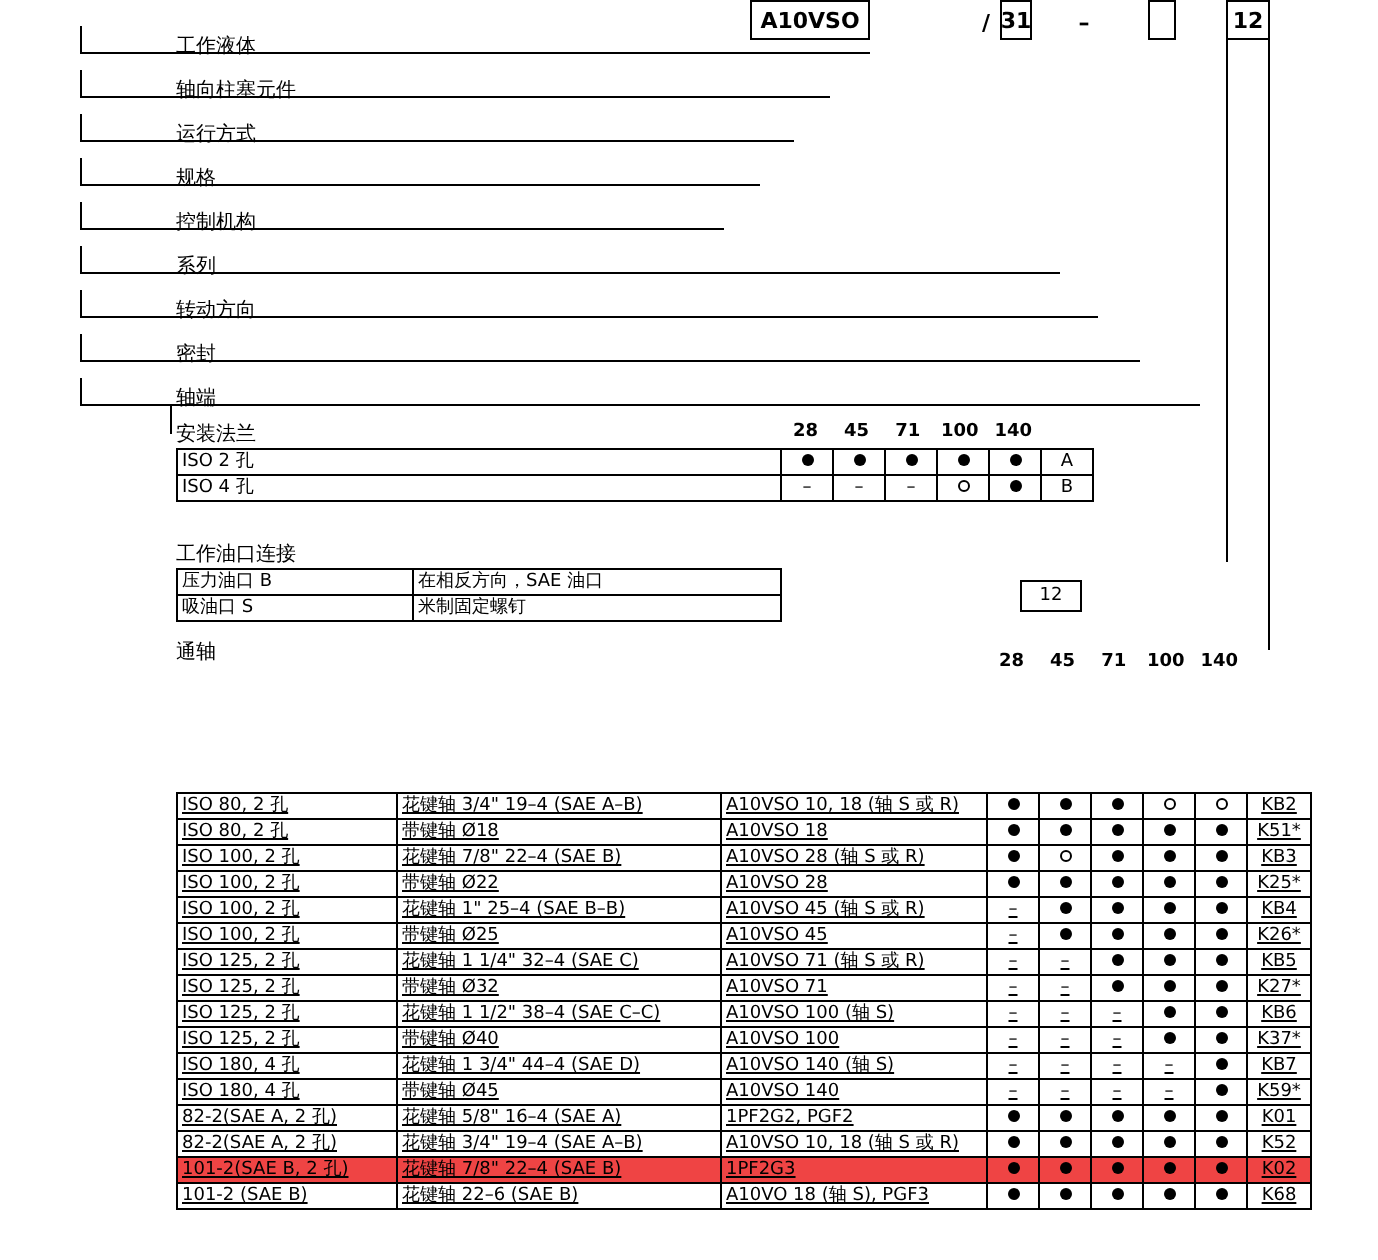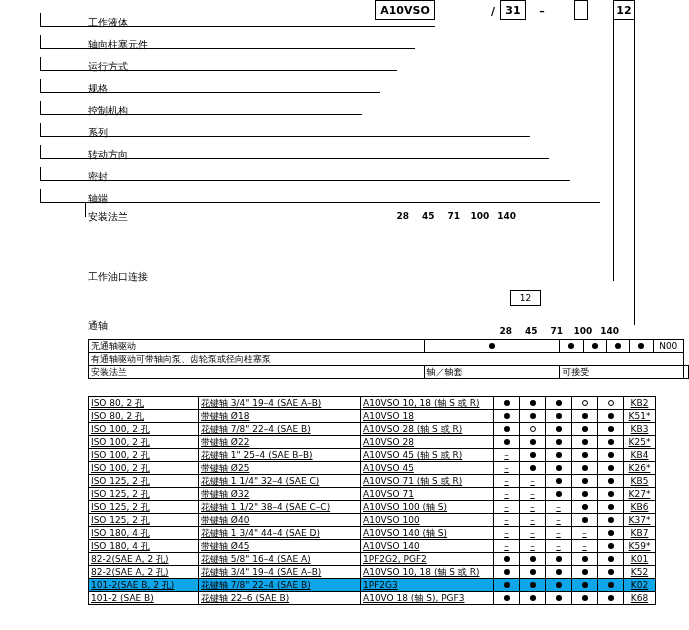--- a/index.html
+++ b/index.html
@@ -111,31 +111,31 @@
   }
   .dash { font-weight: normal; }
 
   
   .sect-title {
     position: absolute;
     font-size: 10px;
     white-space: nowrap;
   }
 
-  .shade { background: #0ea5e9; }
+  .shade { background: #ef4444; }
 </style>
 </head>
 <body>
 
 <div id="sheet">
 
   <div class="code-row">
     <div class="code-cell" style="left:0px; width:60px;">A10VSO</div>
     <div class="code-sep" style="left:113px; width:10px;">/</div>
-    <div class="code-cell" style="left:125px; width:26px;">31</div>
+    <div class="code-cell" style="left:125px; width:16px;">31</div>
     <div class="code-sep" style="left:160px; width:14px;">–</div>
     <div class="code-cell" style="left:199px; width:14px;"></div>
     <div class="code-cell" style="left:238px; width:22px;">12</div>
   </div>
 
   <div class="lead-line" style="left:40px; top:13px; width:395px; height:14px;"></div>
   <div class="lead-line" style="left:40px; top:35px; width:375px; height:14px;"></div>
   <div class="lead-line" style="left:40px; top:57px; width:357px; height:14px;"></div>
   <div class="lead-line" style="left:40px; top:79px; width:340px; height:14px;"></div>
   <div class="lead-line" style="left:40px; top:101px; width:322px; height:14px;"></div>
@@ -167,23 +167,61 @@
         <td class="hdr-num" style="width:26px;">28</td>
         <td class="hdr-num" style="width:26px;">45</td>
         <td class="hdr-num" style="width:26px;">71</td>
         <td class="hdr-num" style="width:26px;">100</td>
         <td class="hdr-num" style="width:26px;">140</td>
       </tr>
     </tbody>
       </table>
   </div>
 
+  <div class="abs" style="left:88px; top:224px;">
+    <table class="grid">
+      <tbody>
+          <tr>
+        <td class="lft" style="width:302px;">ISO 2 孔</td>
+        <td class="ctr dot" style="width:26px;"></td>
+        <td class="ctr dot" style="width:26px;"></td>
+        <td class="ctr dot" style="width:26px;"></td>
+        <td class="ctr dot" style="width:26px;"></td>
+        <td class="ctr dot" style="width:26px;"></td>
+        <td class="ctr bold" style="width:26px;">A</td>
+      </tr>
+      <tr>
+        <td class="lft">ISO 4 孔</td>
+        <td class="ctr">–</td>
+        <td class="ctr">–</td>
+        <td class="ctr">–</td>
+        <td class="ctr circ"></td>
+        <td class="ctr dot"></td>
+        <td class="ctr bold">B</td>
+      </tr>
+    </tbody>
+      </table>
+  </div>
 
   <div class="sect-title" style="left:88px; top:270px;">工作油口连接</div>
 
+  <div class="abs" style="left:88px; top:284px;">
+    <table class="grid">
+      <tbody>
+          <tr>
+        <td class="lft" style="width:118px;">压力油口 B</td>
+        <td class="lft" style="width:184px;">在相反方向，SAE 油口</td>
+      </tr>
+      <tr>
+        <td class="lft">吸油口 S</td>
+        <td class="lft">米制固定螺钉</td>
+      </tr>
+    </tbody>
+      </table>
+  </div>
 
   <div class="abs" style="left:510px; top:290px;">
     <table class="grid">
       <tbody>
           <tr>
         <td class="ctr bold" style="width:30px; height:15px;">12</td>
       </tr>
     </tbody>
       </table>
   </div>
@@ -197,47 +235,20 @@
         <td class="hdr-num" style="width:26px;">28</td>
         <td class="hdr-num" style="width:26px;">45</td>
         <td class="hdr-num" style="width:26px;">71</td>
         <td class="hdr-num" style="width:26px;">100</td>
         <td class="hdr-num" style="width:26px;">140</td>
       </tr>
     </tbody>
       </table>
   </div>
 
-  <div class="abs" style="left:88px; top:339px;">
-    <table class="grid">
-
-      <tbody>
-          <tr>
-        <td class="lft" style="width:405px;">无通轴驱动</td>
-        <td class="ctr dot" style="width:26px;"></td>
-        <td class="ctr dot" style="width:26px;"></td>
-        <td class="ctr dot" style="width:26px;"></td>
-        <td class="ctr dot" style="width:26px;"></td>
-        <td class="ctr dot" style="width:26px;"></td>
-        <td class="ctr bold" style="width:32px;">N00</td>
-      </tr>
-
-      <tr>
-        <td class="lft" colspan="7">有通轴驱动可带轴向泵、齿轮泵或径向柱塞泵</td>
-      </tr>
-
-      <tr>
-        <td class="lft" style="width:110px;">安装法兰</td>
-        <td class="lft" style="width:162px; border-left:1px solid #000;">轴／轴套</td>
-        <td class="lft" colspan="5">可接受</td>
-        <td class="ctr"></td>
-      </tr>
-    </tbody>
-      </table>
-  </div>
 
   <div class="abs" style="left:88px; top:396px;text-decoration:underline;">
     <table class="grid" id="td-rows">
       <tbody id="td-rows-body">
           <tr>
             <td class="lft" style="width: 110px;">ISO 80, 2 孔</td>
             <td class="lft" style="width: 162px;">花键轴 3/4" 19–4 (SAE A–B)</td>
             <td class="lft" style="width: 133px;">A10VSO 10, 18 (轴 S 或 R)</td>
             <td class="ctr dot" style="width: 26px;"></td>
             <td class="ctr dot" style="width: 26px;"></td>

